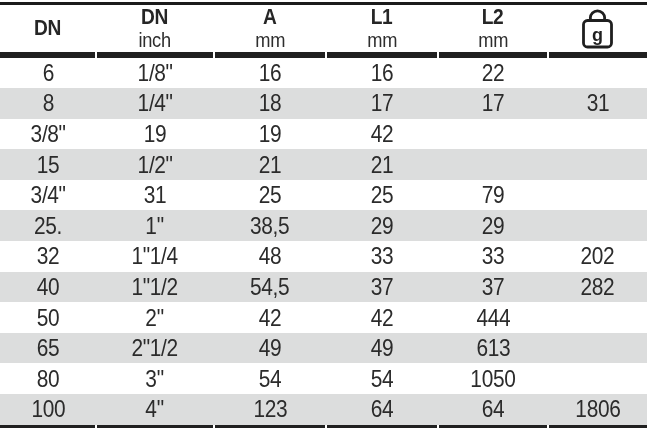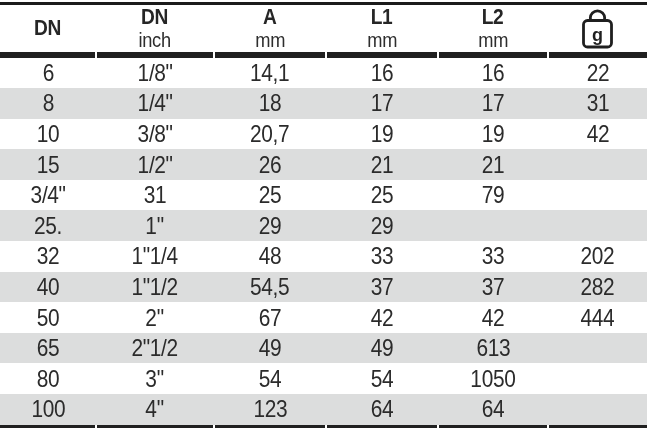--- a/index.html
+++ b/index.html
@@ -133,23 +133,20 @@
 
     <div id="table-body">
   <div class="grid row">
           <div class="cell">
             <span class="condense">6</span>
           </div>
           <div class="cell">
             <span class="condense">1/8"</span>
           </div>
           <div class="cell">
-            <span class="condense">14,1</span>
-          </div>
-          <div class="cell">
             <span class="condense">16</span>
           </div>
           <div class="cell">
             <span class="condense">16</span>
           </div>
           <div class="cell">
             <span class="condense">22</span>
           </div>
         </div>
 
@@ -169,50 +166,41 @@
           <div class="cell">
             <span class="condense">17</span>
           </div>
           <div class="cell">
             <span class="condense">31</span>
           </div>
         </div>
 
   <div class="grid row">
           <div class="cell">
-            <span class="condense">10</span>
-          </div>
-          <div class="cell">
             <span class="condense">3/8"</span>
           </div>
           <div class="cell">
-            <span class="condense">20,7</span>
-          </div>
-          <div class="cell">
             <span class="condense">19</span>
           </div>
           <div class="cell">
             <span class="condense">19</span>
           </div>
           <div class="cell">
             <span class="condense">42</span>
           </div>
         </div>
 
   <div class="grid row alt">
           <div class="cell">
             <span class="condense">15</span>
           </div>
           <div class="cell">
             <span class="condense">1/2"</span>
           </div>
           <div class="cell">
-            <span class="condense">26</span>
-          </div>
-          <div class="cell">
             <span class="condense">21</span>
           </div>
           <div class="cell">
             <span class="condense">21</span>
           </div>
         </div>
 
   <div class="grid row">
           <div class="cell">
             <span class="condense">3/4"</span>
@@ -232,20 +220,23 @@
         </div>
 
   <div class="grid row alt">
           <div class="cell">
             <span class="condense">25.</span>
           </div>
           <div class="cell">
             <span class="condense">1"</span>
           </div>
           <div class="cell">
+            <span class="condense">38,5</span>
+          </div>
+          <div class="cell">
             <span class="condense">29</span>
           </div>
           <div class="cell">
             <span class="condense">29</span>
           </div>
         </div>
 
   <div class="grid row">
           <div class="cell">
             <span class="condense">32</span>
@@ -289,23 +280,20 @@
         </div>
 
   <div class="grid row">
           <div class="cell">
             <span class="condense">50</span>
           </div>
           <div class="cell">
             <span class="condense">2"</span>
           </div>
           <div class="cell">
-            <span class="condense">67</span>
-          </div>
-          <div class="cell">
             <span class="condense">42</span>
           </div>
           <div class="cell">
             <span class="condense">42</span>
           </div>
           <div class="cell">
             <span class="condense">444</span>
           </div>
         </div>
 
@@ -353,20 +341,23 @@
             <span class="condense">4"</span>
           </div>
           <div class="cell">
             <span class="condense">123</span>
           </div>
           <div class="cell">
             <span class="condense">64</span>
           </div>
           <div class="cell">
             <span class="condense">64</span>
+          </div>
+          <div class="cell">
+            <span class="condense">1806</span>
           </div>
         </div>
 </div>
 
     <div class="bottom-bar"></div>
 
   </div>
 </div>
 
 </body></html>

